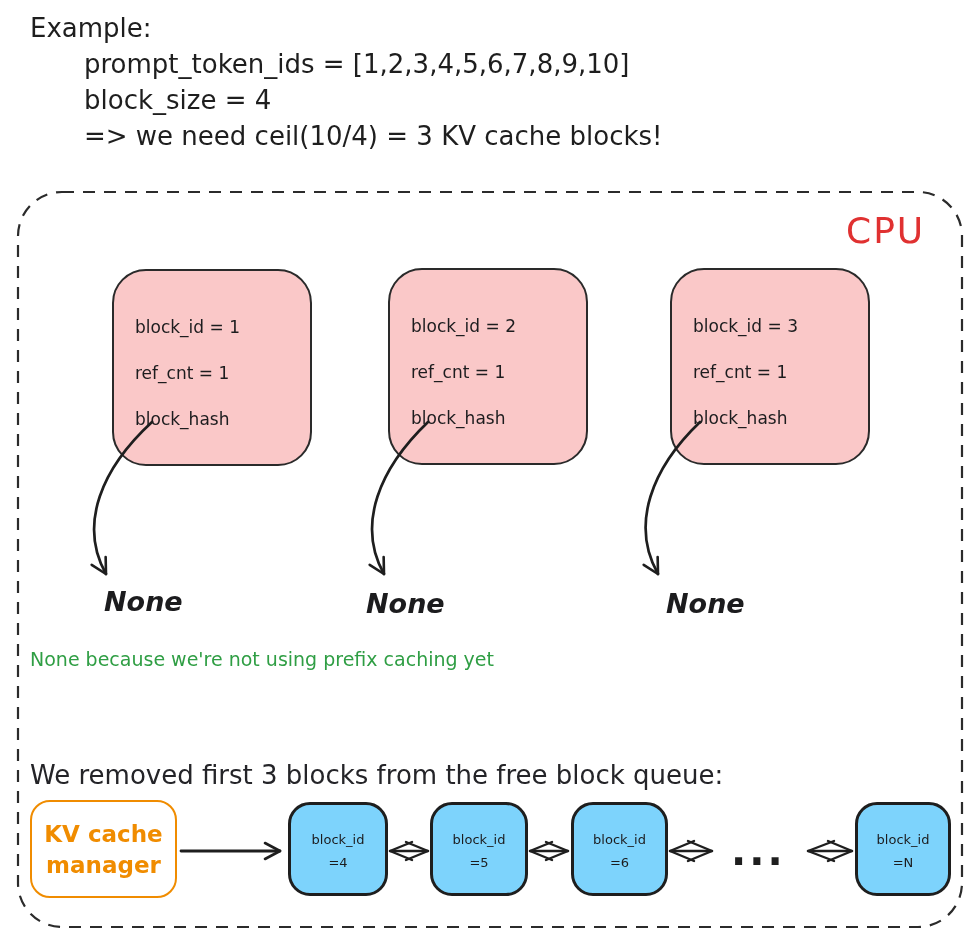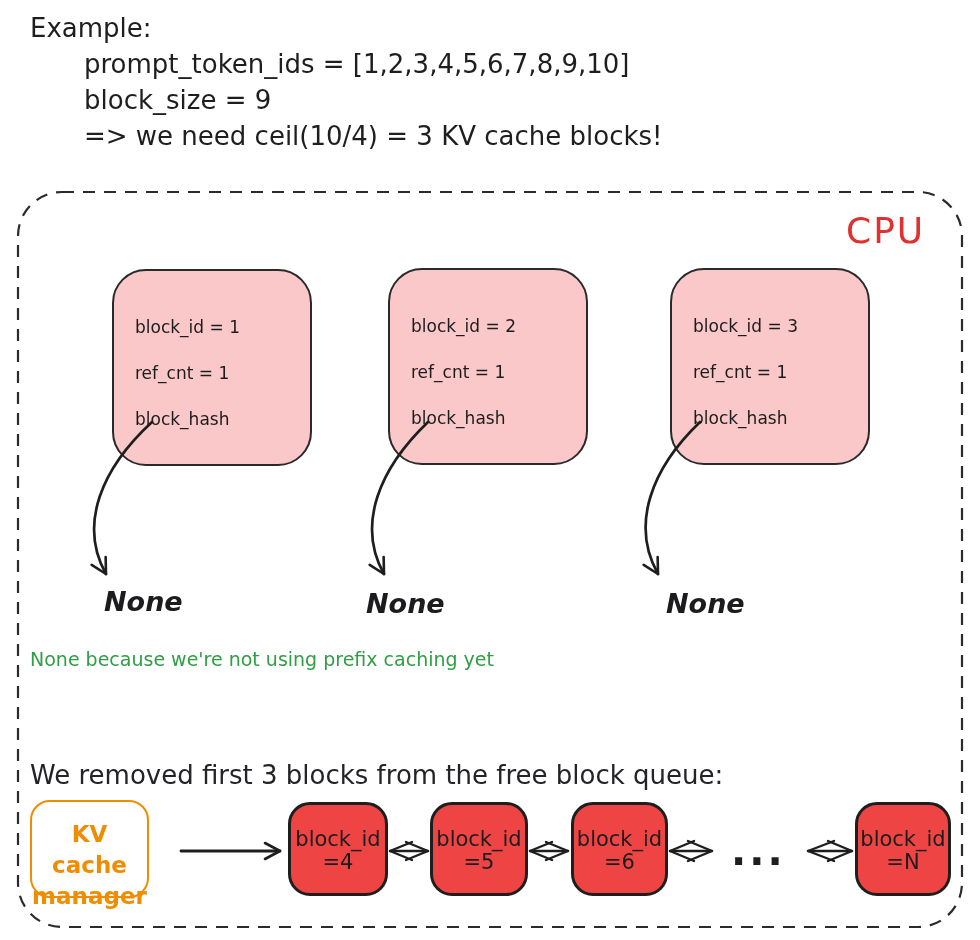--- a/index.html
+++ b/index.html
@@ -47,35 +47,35 @@
   .none-1 { left: 104px; top: 586px; }
   .none-2 { left: 366px; top: 588px; }
   .none-3 { left: 666px; top: 588px; }
 
   
   .green-note { left: 30px; top: 648px; font-size: 19px; font-weight: 500; color: #2f9e44; z-index: 1; }
   .queue-caption { left: 30px; top: 760px; font-size: 26px; font-weight: 500; color: #242428; z-index: 1; }
 
   
   .manager-box {
-    left: 30px; top: 800px; width: 119px; height: 98px;
+    left: 30px; top: 800px; width: 147px; height: 98px;
     border: 2.6px solid #f08c00; border-radius: 20px;
     background: #ffffff;
     color: #f08c00; font-size: 23px; line-height: 31px; font-weight: 600;
     text-align: center; padding-top: 17px;
     z-index: 1;
   }
 
   
   .q-block {
     top: 802px; height: 94px;
-    background: #ef4444;
+    background: #7dd3fc;
     border: 3px solid #1e1e1e;
     border-radius: 22px;
-    font-size: 21px; line-height: 23px; font-weight: 500;
+    font-size: 13px; line-height: 23px; font-weight: 500;
     color: #1c1c1e; text-align: center; padding-top: 23px;
     z-index: 1;
   }
   .q-block-4 { left: 288px; width: 100px; }
   .q-block-5 { left: 430px; width: 98px; }
   .q-block-6 { left: 571px; width: 97px; }
   .q-block-n { left: 855px; width: 96px; }
 
   .queue-dots {
     left: 731px; top: 828px;
@@ -85,21 +85,21 @@
 
   
   .overlay { left: 0; top: 0; z-index: 2; pointer-events: none; }
 </style>
 </head>
 <body>
 
 <div class="abs example">
   <div>Example:</div>
   <div class="indent">prompt_token_ids = [1,2,3,4,5,6,7,8,9,10]</div>
-  <div class="indent">block_size = 9</div>
+  <div class="indent">block_size = 4</div>
   <div class="indent">=&gt; we need ceil(10/4) = 3 KV cache blocks!</div>
 </div>
 
 <div class="abs cpu-label">CPU</div>
 
 <div class="abs kv-block kv-block-1">
   <div>block_id = 1</div>
   <div>ref_cnt = 1</div>
   <div>block_hash</div>
 </div>

